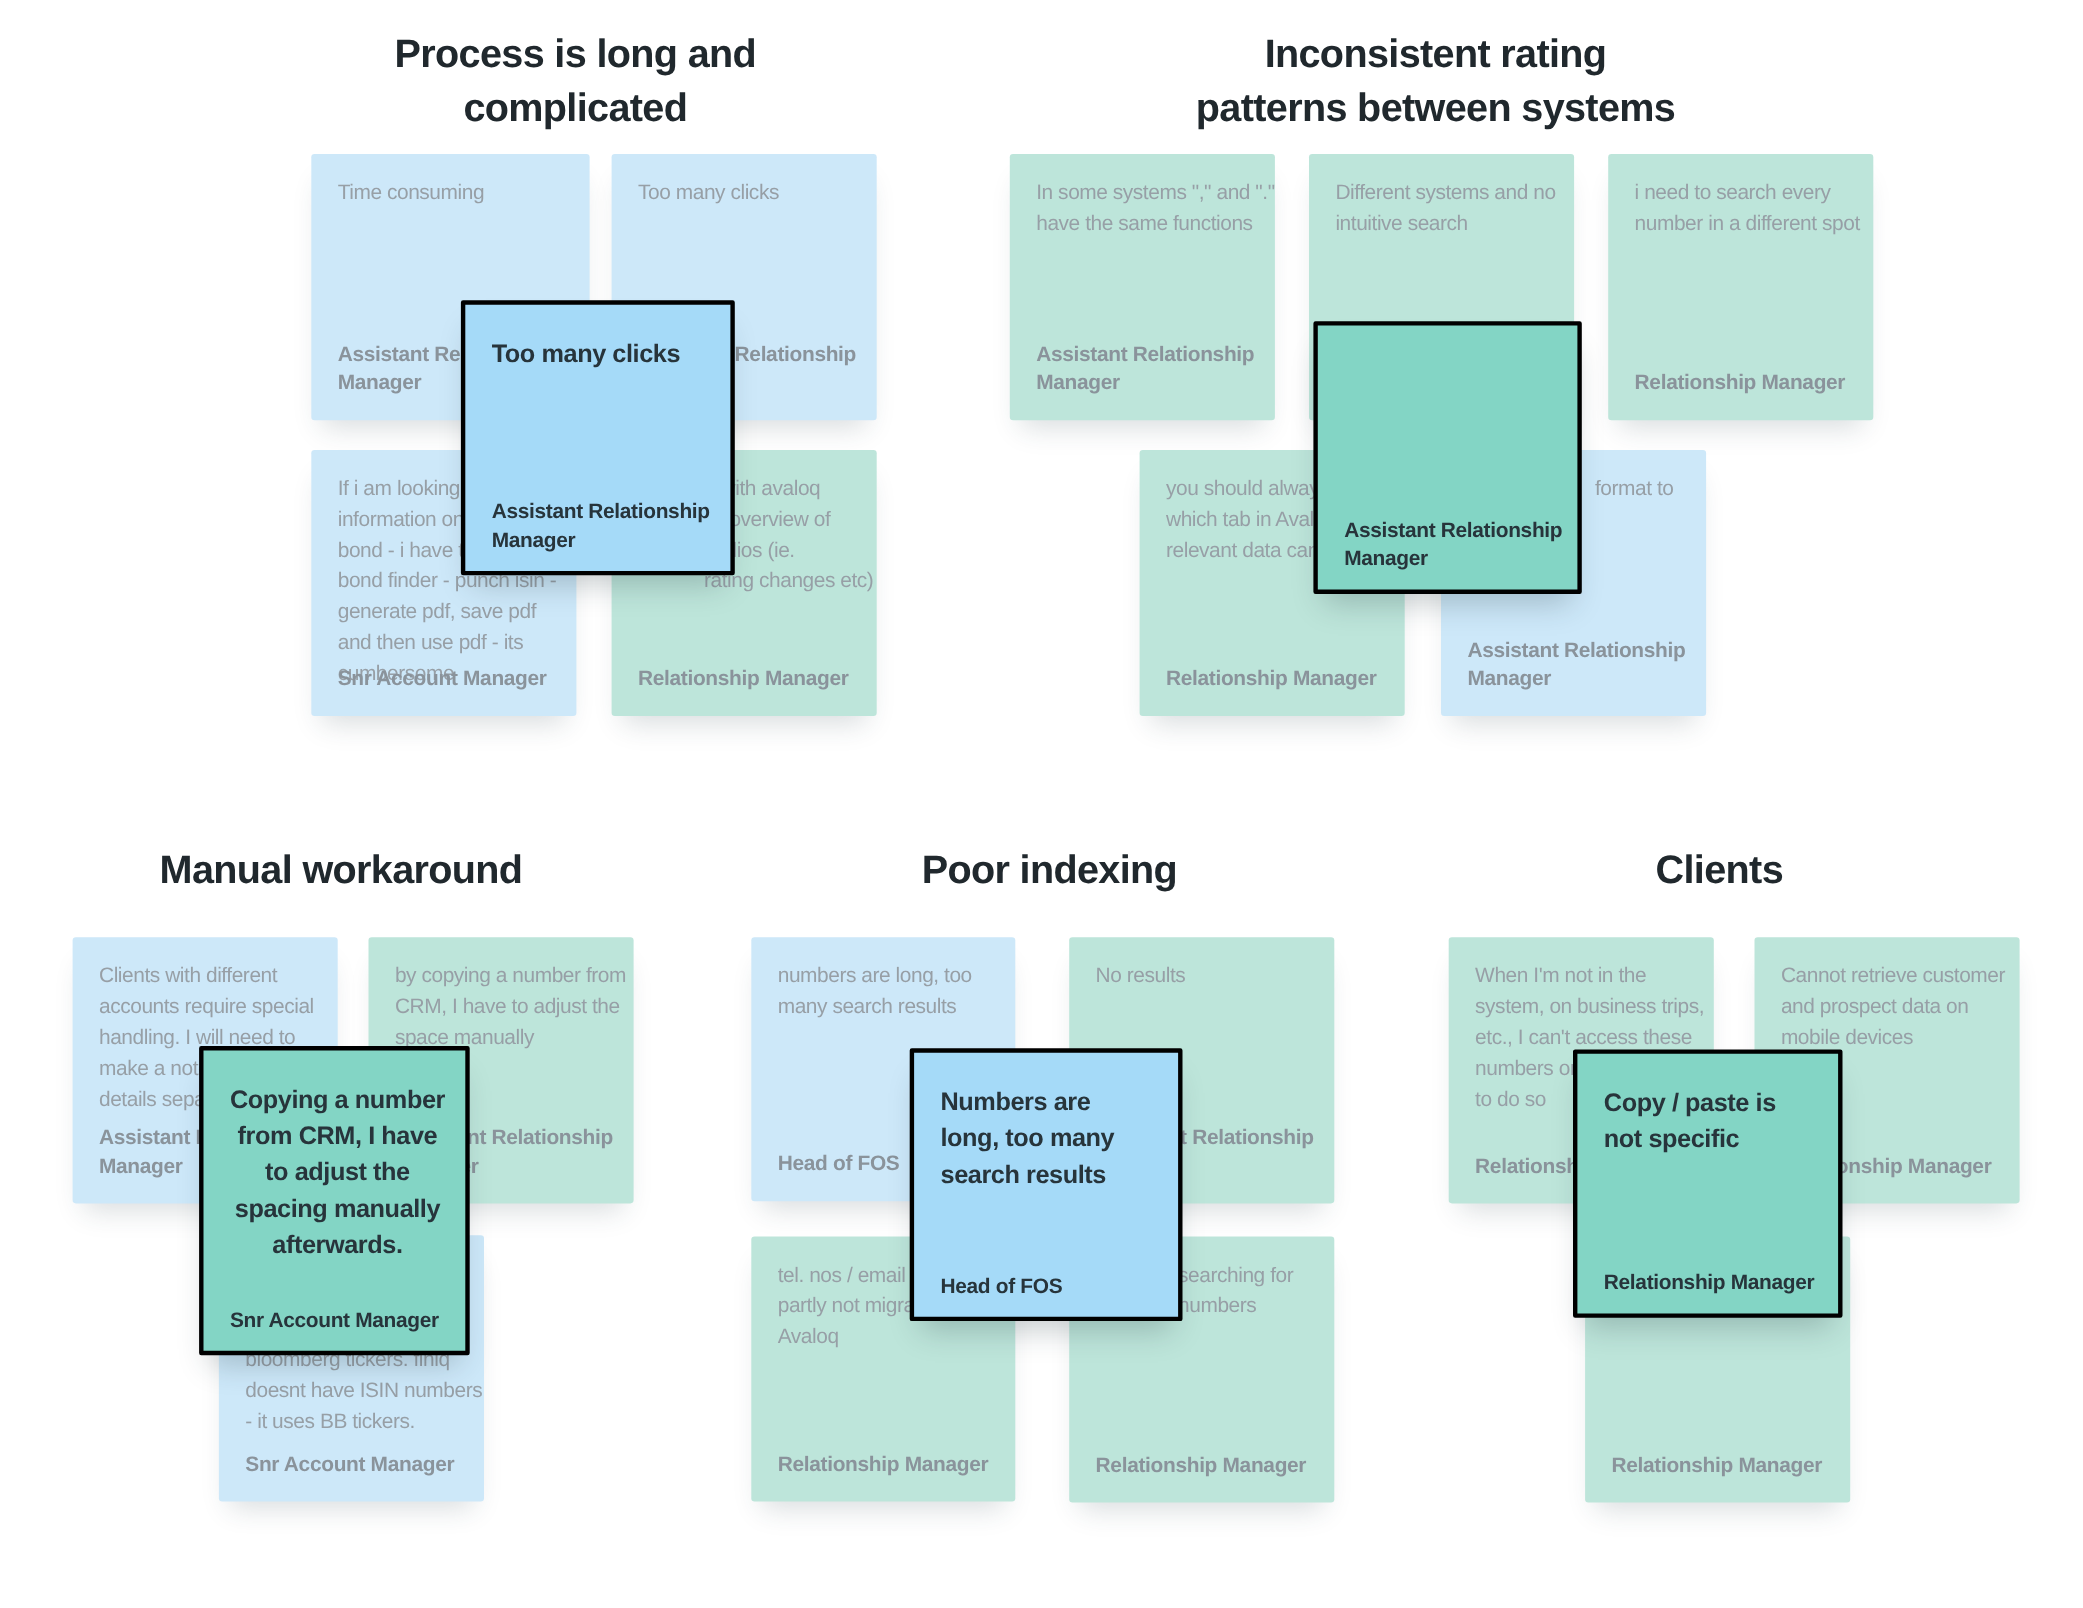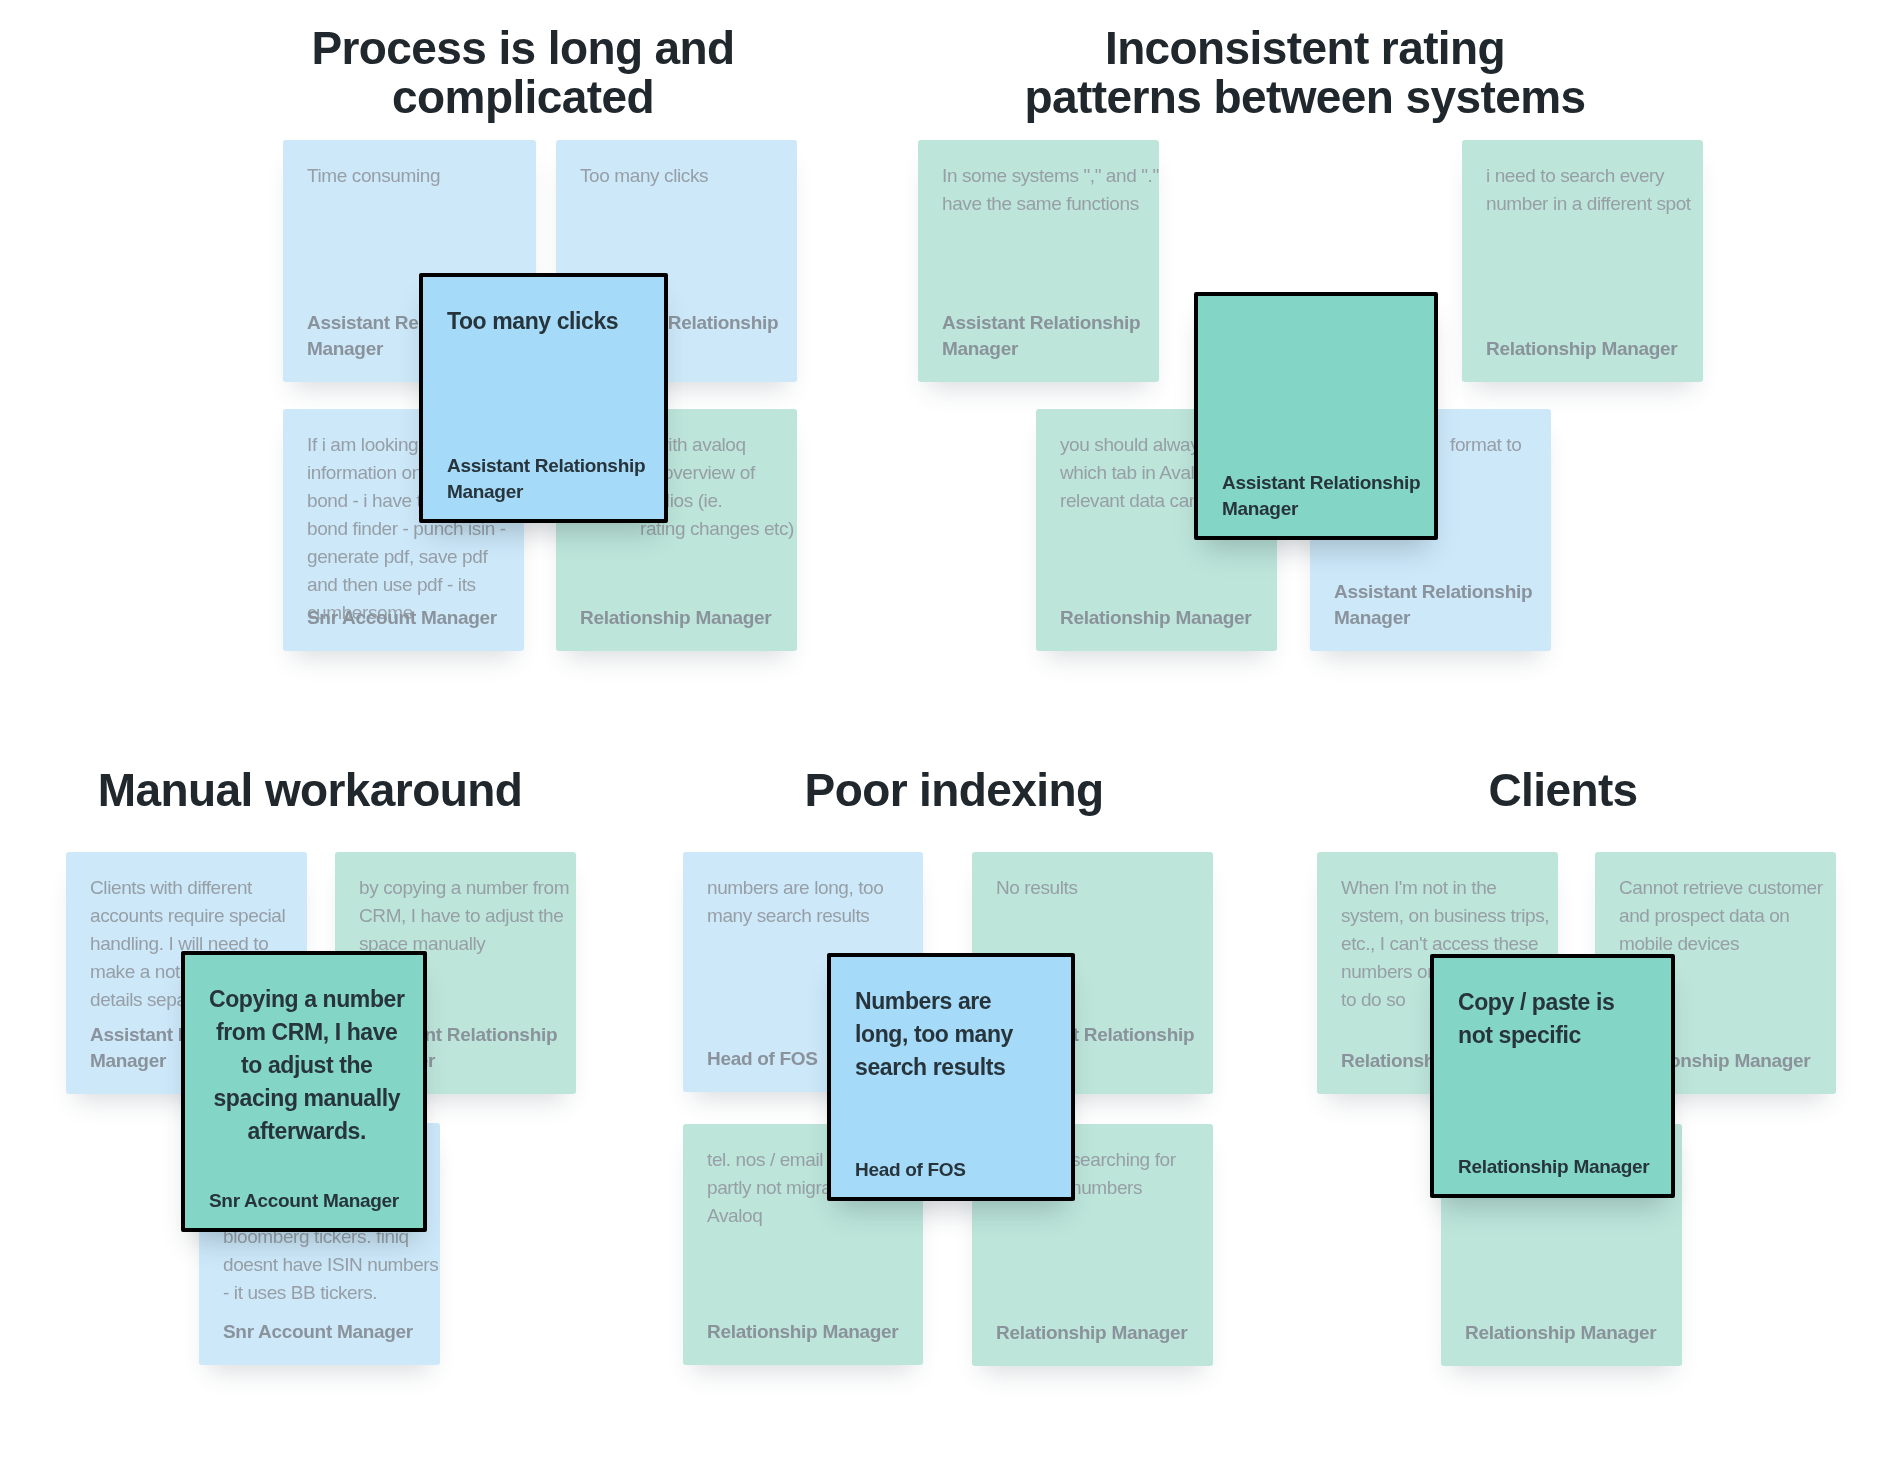--- a/index.html
+++ b/index.html
@@ -3,21 +3,21 @@
 <meta charset="utf-8">
 <style>
   html,body{margin:0;padding:0;background:#ffffff;}
   body{
     width:1894px;height:1462px;position:relative;overflow:hidden;
     font-family:"Liberation Sans",sans-serif;
   }
   #board{position:absolute;inset:0;}
   .heading{
     position:absolute;transform:translateX(-50%);
-    text-align:center;font-weight:700;font-size:46px;line-height:49px;
+    text-align:center;font-weight:700;font-size:36px;line-height:49px;
     color:#20282d;letter-spacing:-0.6px;white-space:pre-line;
   }
   .note{
     position:absolute;border-radius:3px;overflow:hidden;z-index:1;
     box-shadow:0 16px 24px -10px rgba(40,60,70,0.18);
   }
   .note.blue{background:#cde8f9;}
   .note.teal{background:#bde5da;}
   .note.overlay{
     border:4px solid #000;border-radius:2px;z-index:3;
@@ -80,20 +80,24 @@
 rtfolios (ie.
 rating changes etc)</div>
       <div class="note-footer">Relationship Manager</div>
     </div>
     <div class="note teal" style="left: 918px; top: 140px; width: 241px; height: 242px;">
       <div class="note-body">In some systems "," and "."
 have the same functions</div>
       <div class="note-footer">Assistant Relationship
 Manager</div>
     </div>
+    <div class="note teal" style="left: 1190px; top: 140px; width: 241px; height: 242px;">
+      <div class="note-body">Different systems and no
+intuitive search</div>
+    </div>
     <div class="note teal" style="left: 1462px; top: 140px; width: 241px; height: 242px;">
       <div class="note-body">i need to search every
 number in a different spot</div>
       <div class="note-footer">Relationship Manager</div>
     </div>
     <div class="note teal" style="left: 1036px; top: 409px; width: 241px; height: 242px;">
       <div class="note-body">you should always
 which tab in Avalo
 relevant data can</div>
       <div class="note-footer">Relationship Manager</div>

